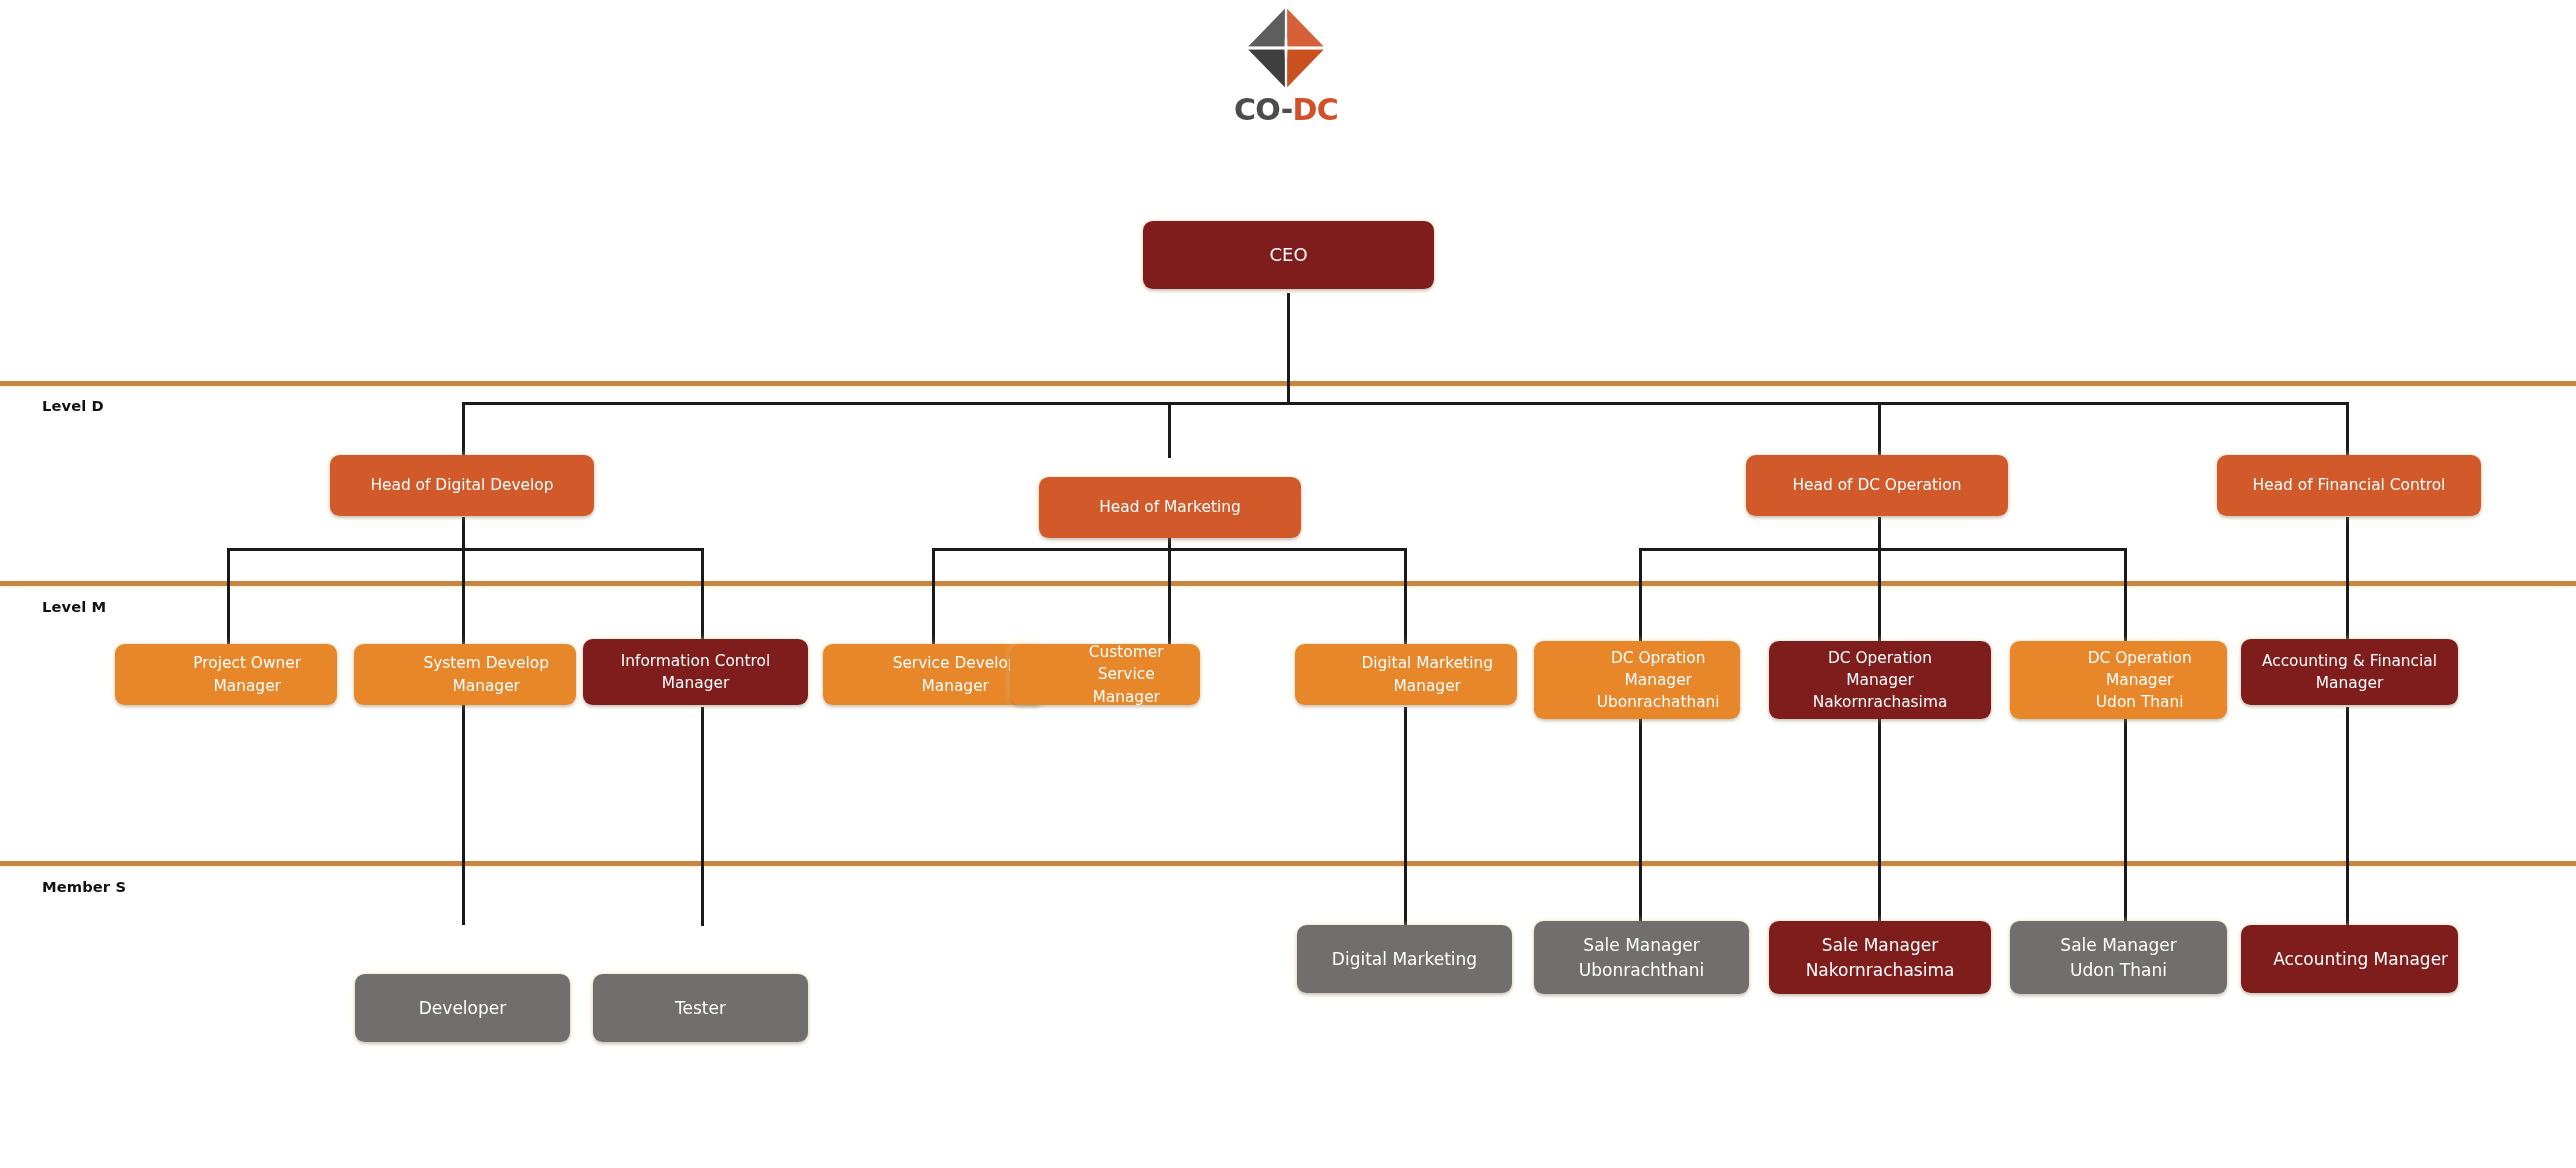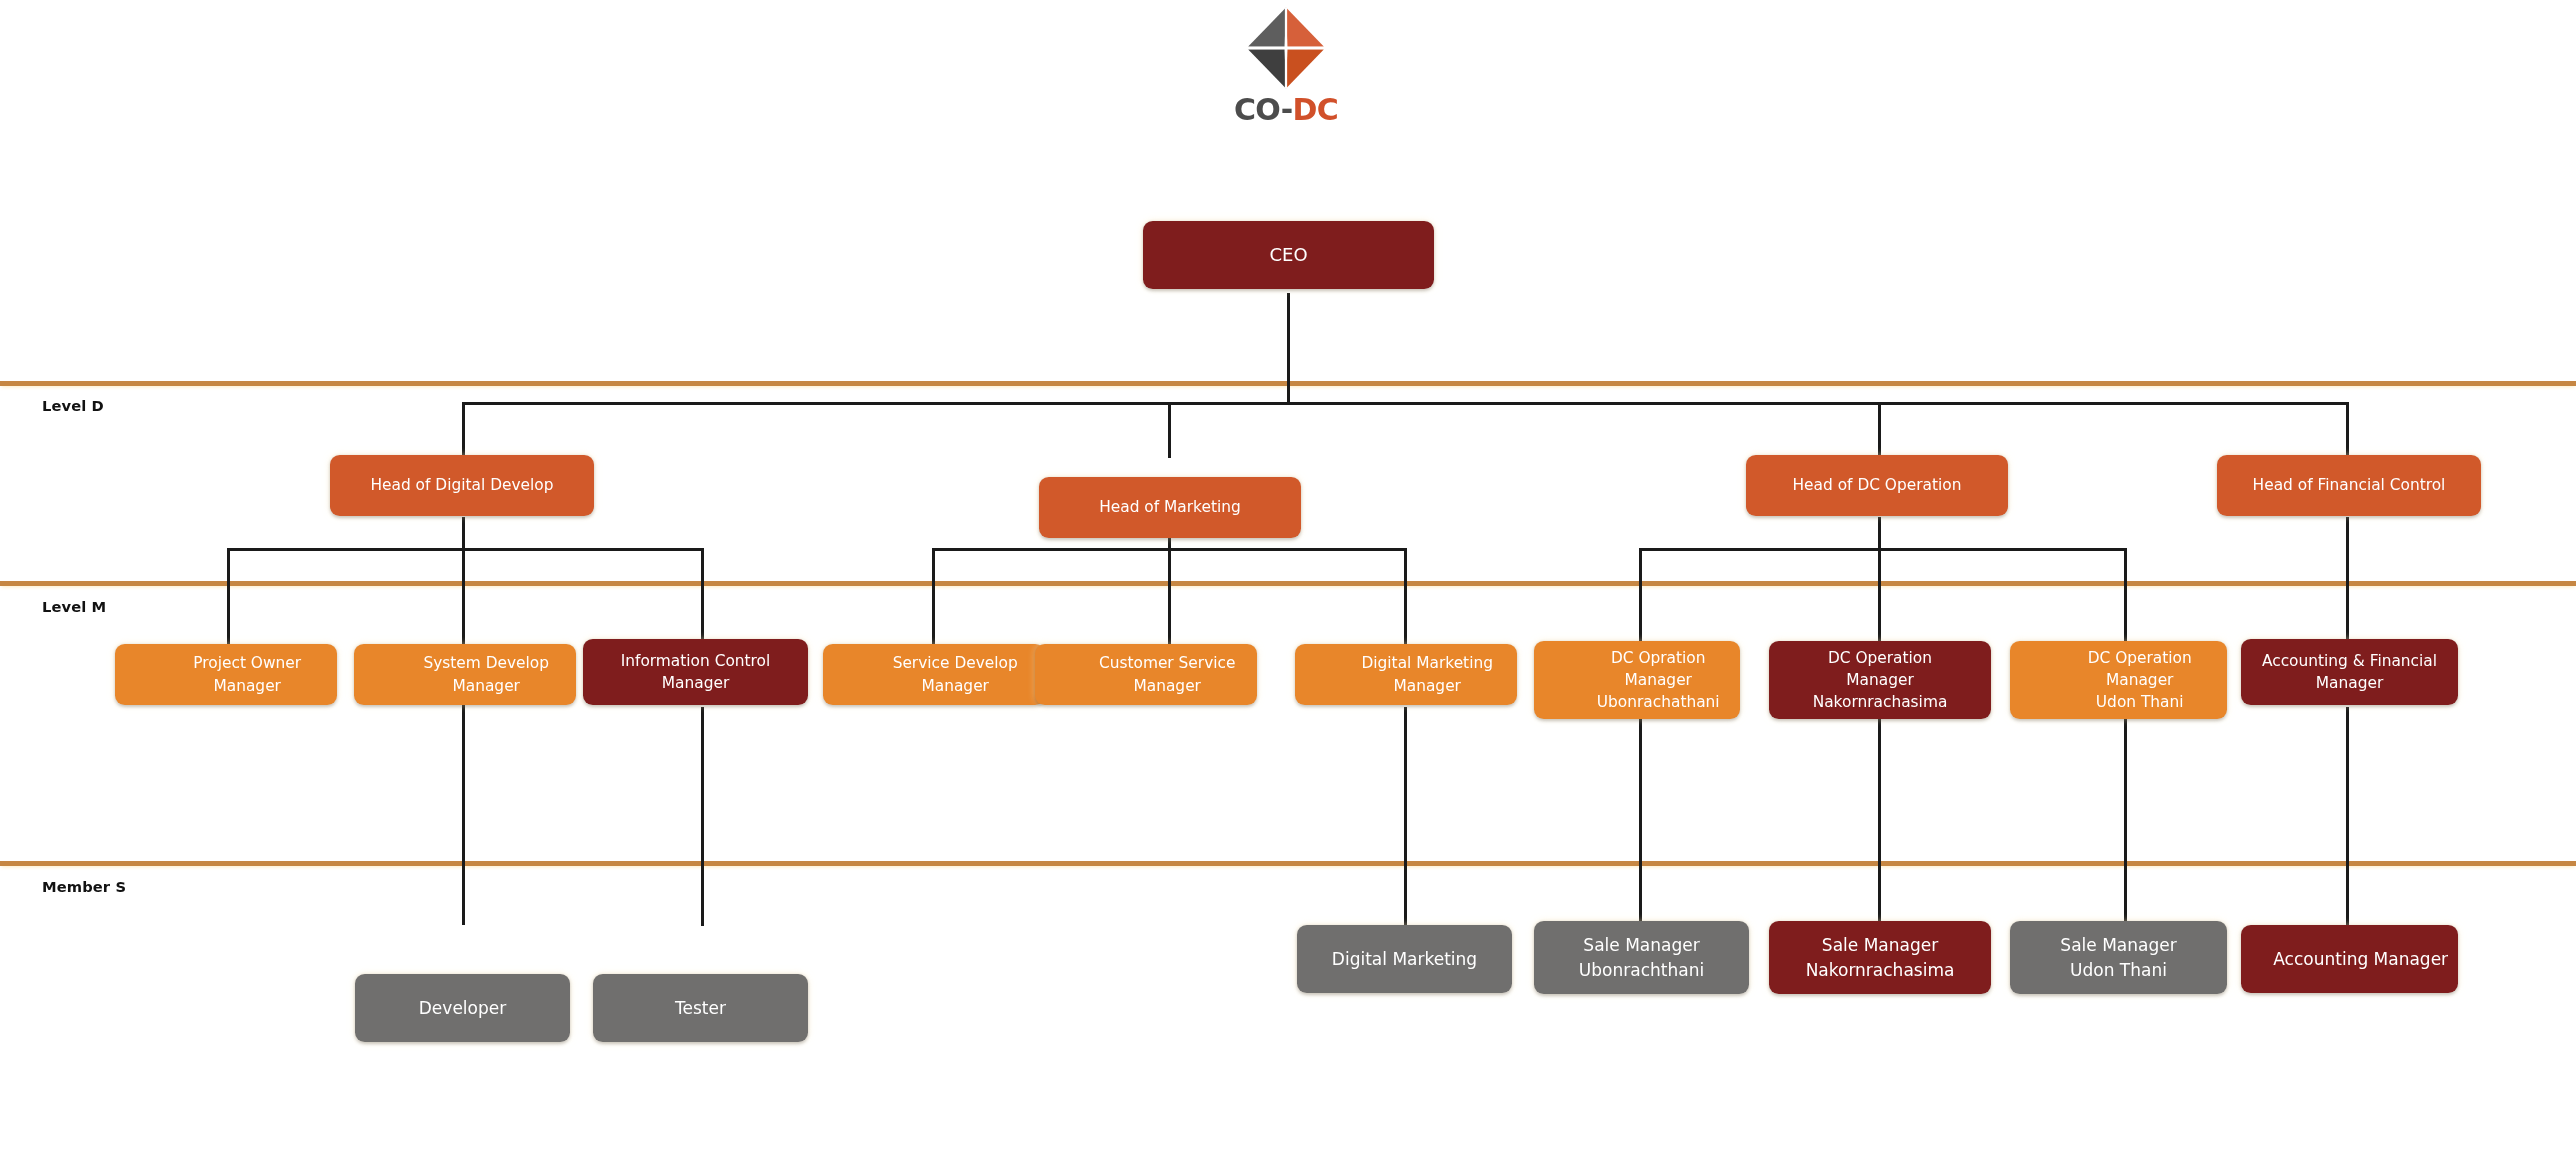--- a/index.html
+++ b/index.html
@@ -143,21 +143,21 @@
 Manager</span>
   </div>
   <div class="node c-green" style="left:583px;top:639px;width:225px;height:66px;font-size:15.4px;">
     <span class="txt">Information Control
 Manager</span>
   </div>
   <div class="node c-orange" style="left:823px;top:644px;width:222px;height:61px;font-size:15.4px;">
     <span class="txt">Service Develop
 Manager</span>
   </div>
-  <div class="node c-orange" style="left:1035px;top:644px;width:222px;height:61px;font-size:15.4px;">
+  <div class="node c-orange" style="left:1010px;top:644px;width:190px;height:61px;font-size:15.4px;">
     <span class="txt">Customer Service
 Manager</span>
   </div>
   <div class="node c-orange" style="left:1295px;top:644px;width:222px;height:61px;font-size:15.4px;">
     <span class="txt">Digital Marketing
 Manager</span>
   </div>
   <div class="node c-orange" style="left:1534px;top:641px;width:206px;height:78px;font-size:15.4px;">
     <span class="txt">DC Opration
 Manager

